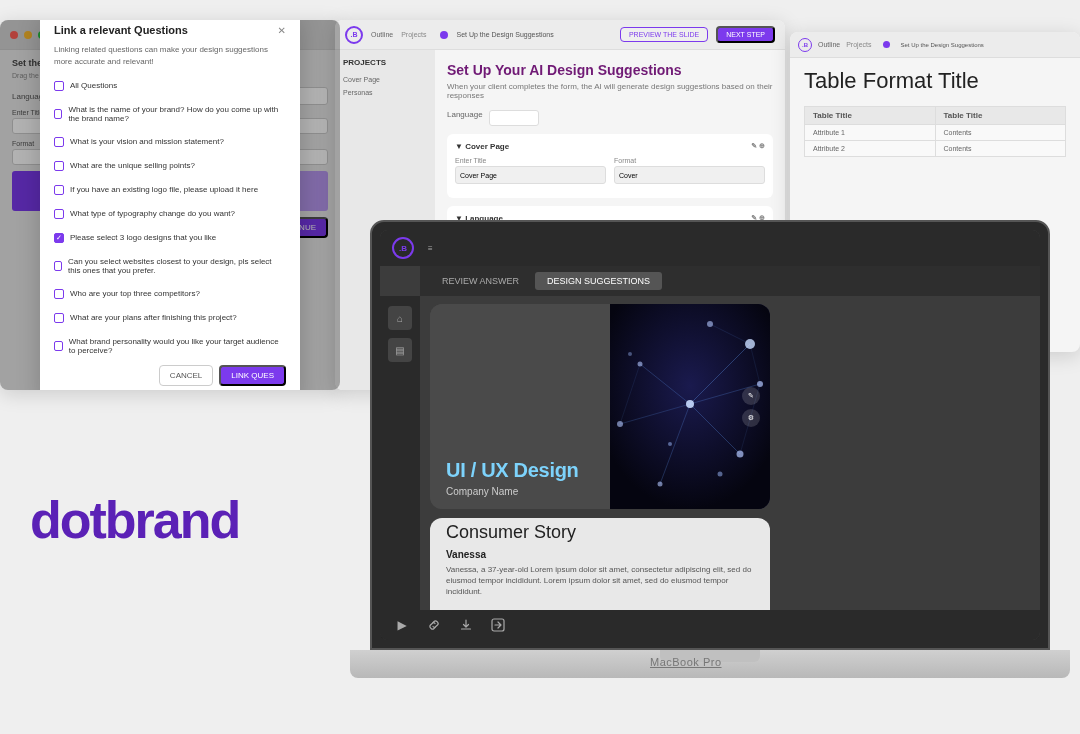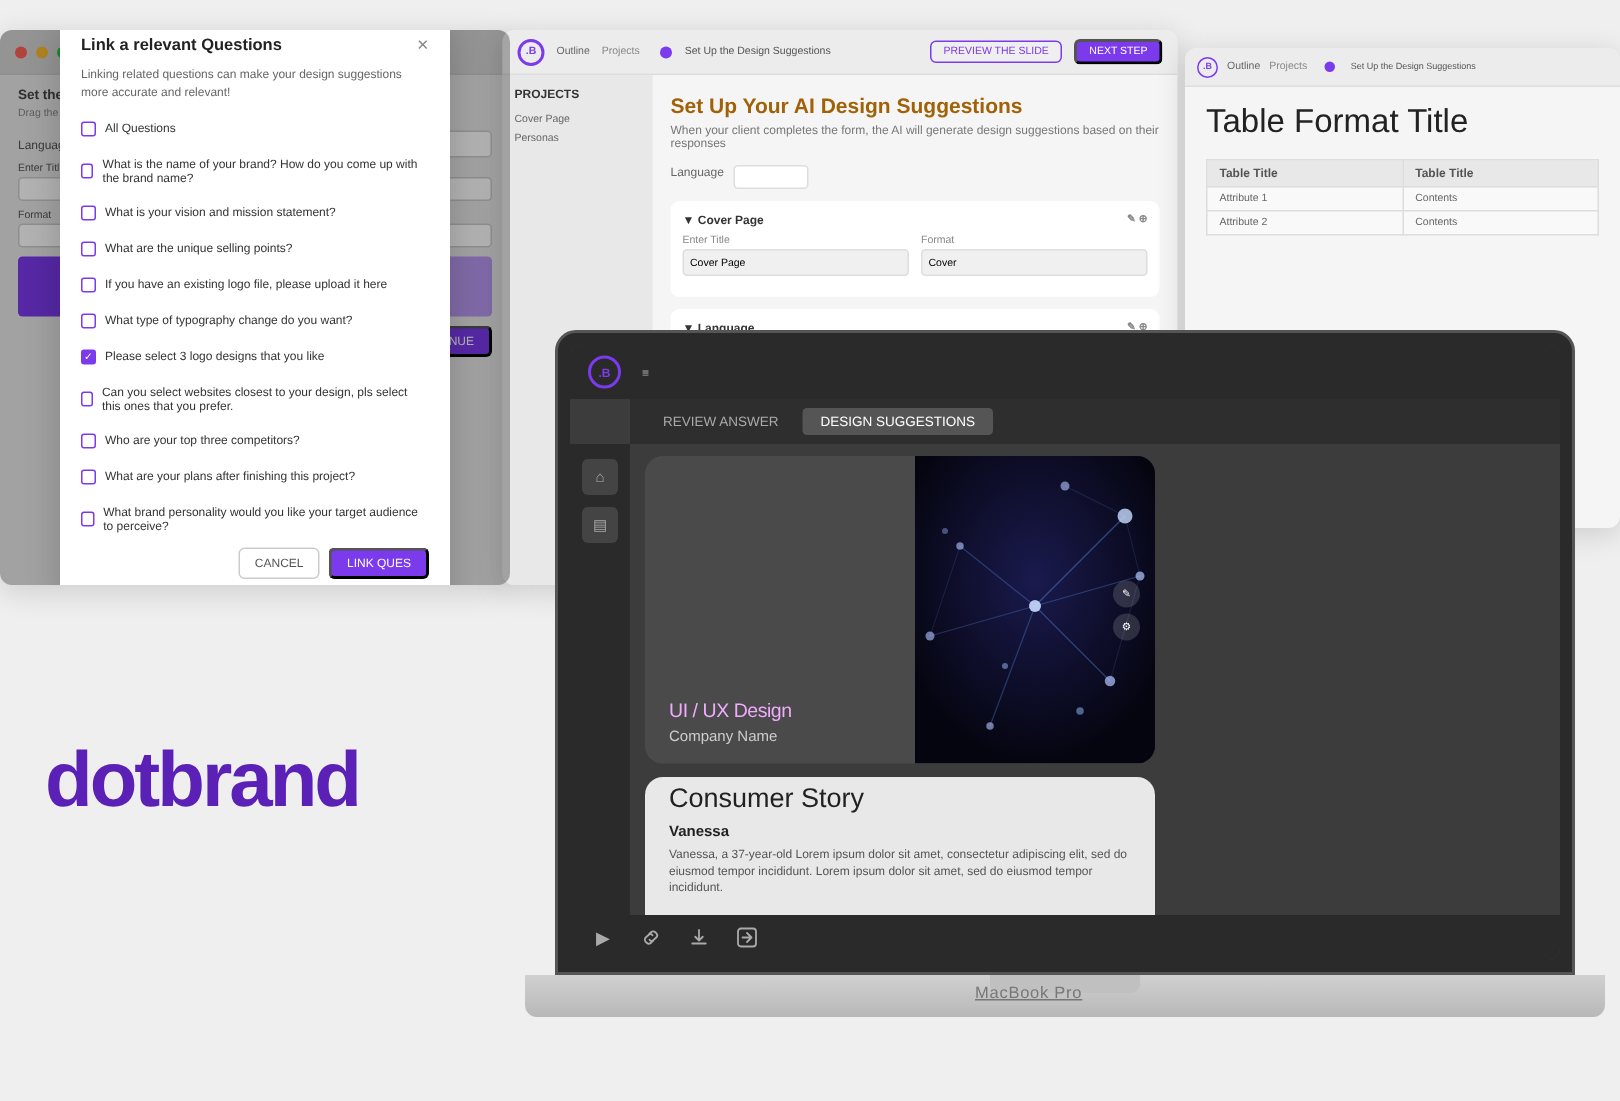--- a/index.html
+++ b/index.html
@@ -170,23 +170,23 @@
     }
 
     .hero-text-area {
       position: absolute;
       left: 0; bottom: 0;
       width: 55%;
       padding: 12px 16px;
     }
 
     .hero-title {
-      font-size: 13px;
-      color: #f0abfc;
-      font-weight: 400;
+      font-size: 20px;
+      color: #7dd3fc;
+      font-weight: 700;
       letter-spacing: -0.3px;
       line-height: 1.2;
     }
 
     .hero-subtitle {
       font-size: 10px;
       color: #ccc;
       margin-top: 4px;
       font-weight: 500;
     }
@@ -544,21 +544,21 @@
 
     .center-main {
       flex: 1;
       padding: 12px;
       overflow-y: auto;
     }
 
     .center-page-title {
       font-size: 14px;
       font-weight: 600;
-      color: #a16207;
+      color: #701a75;
       margin-bottom: 4px;
     }
 
     .center-page-subtitle {
       font-size: 8px;
       color: #777;
       margin-bottom: 10px;
     }
 
     .center-section {

